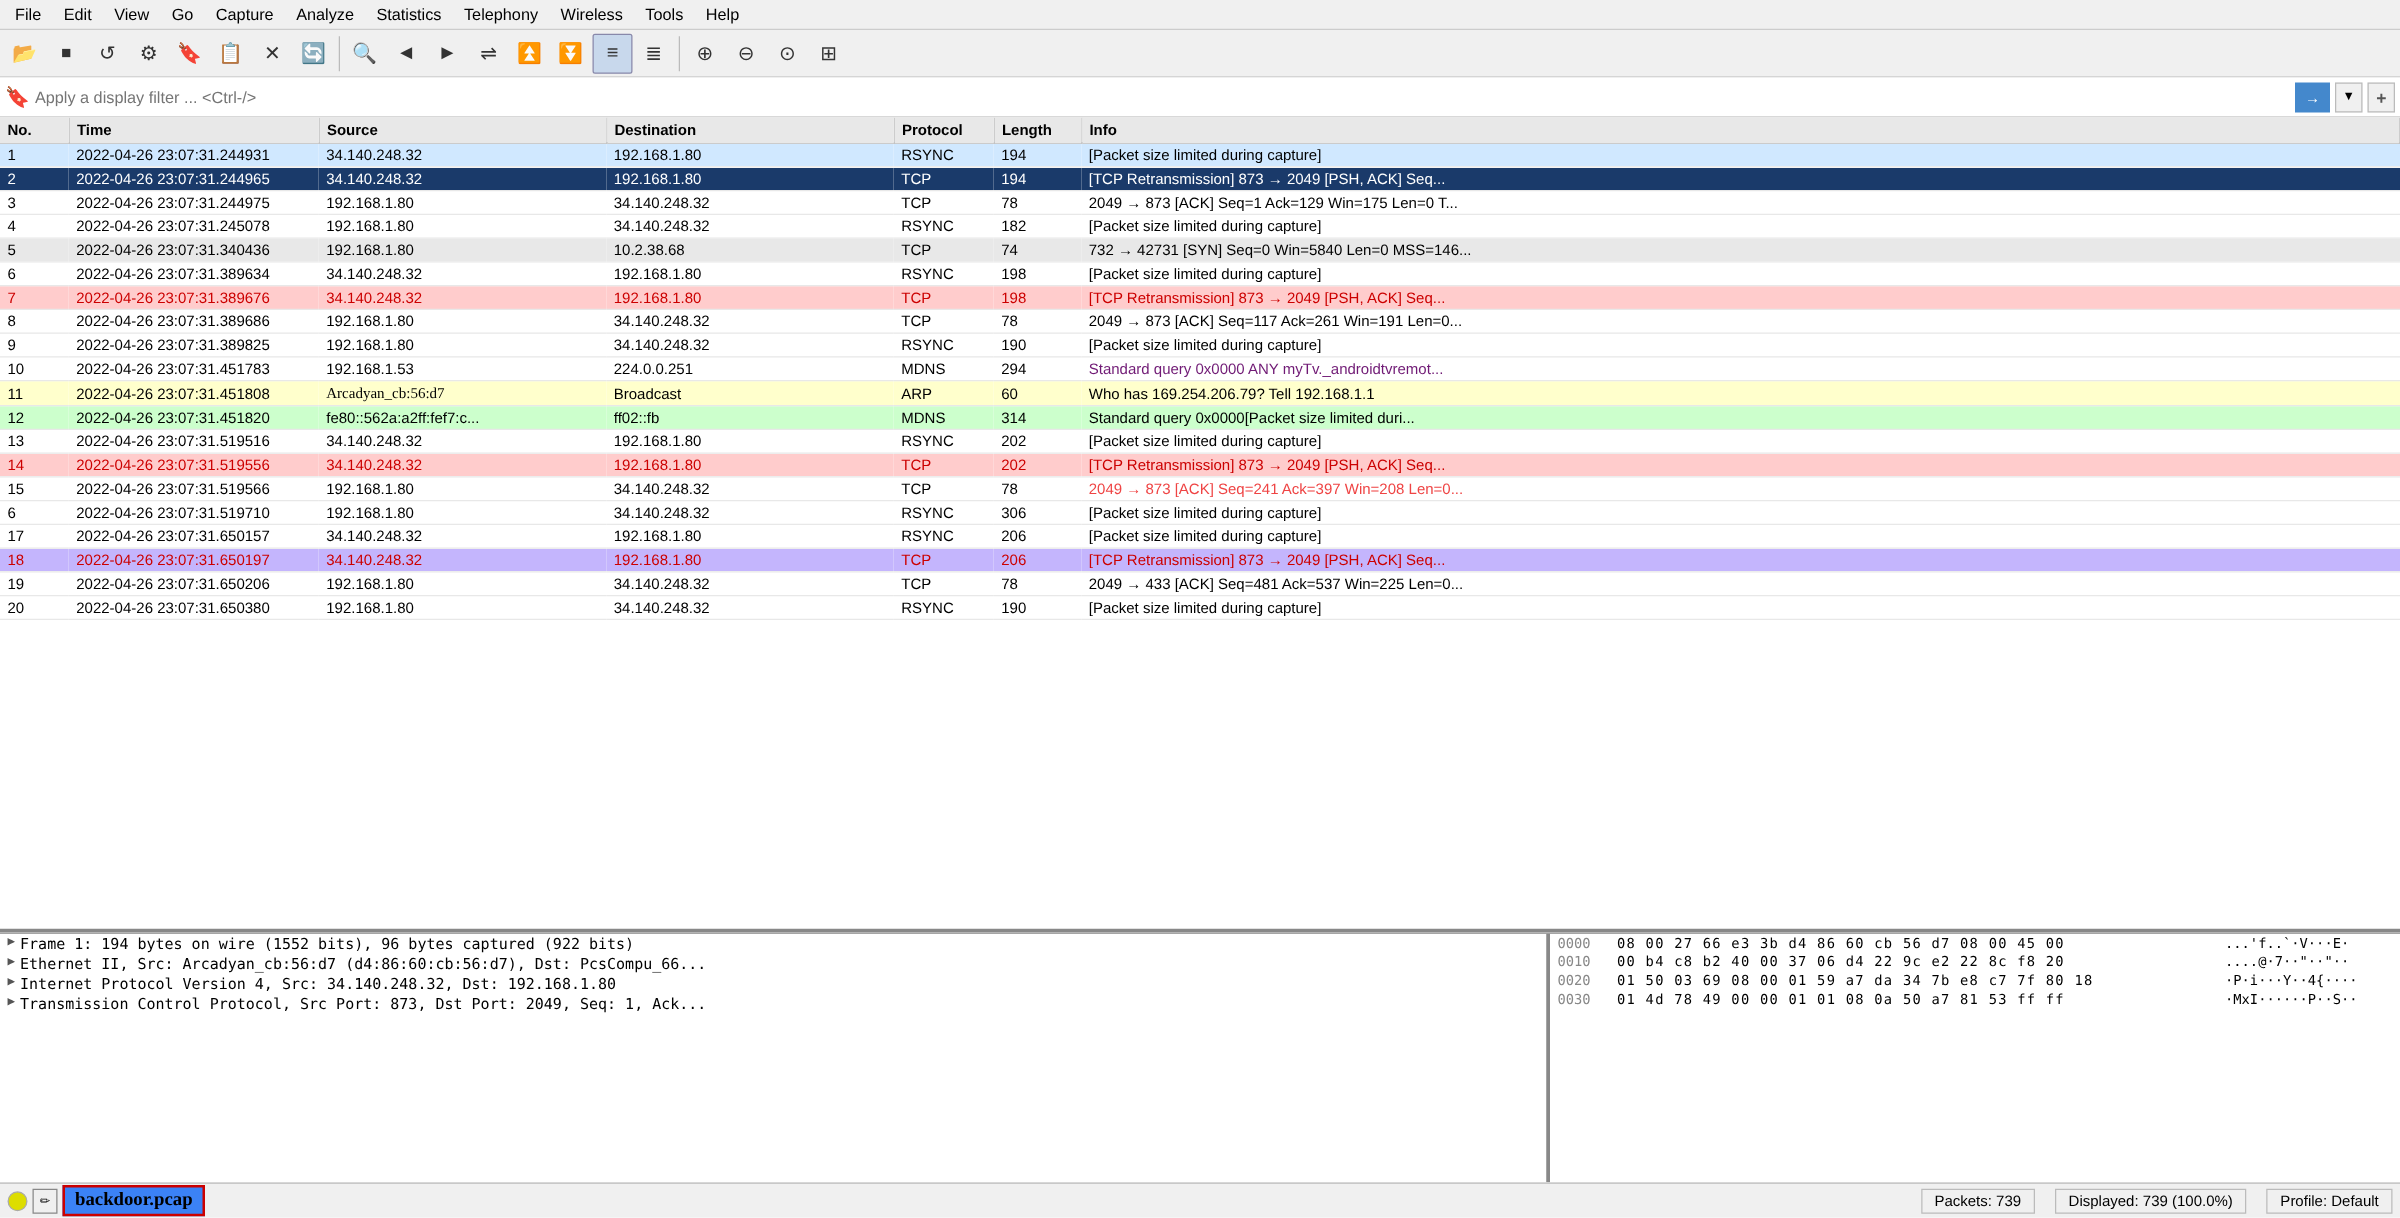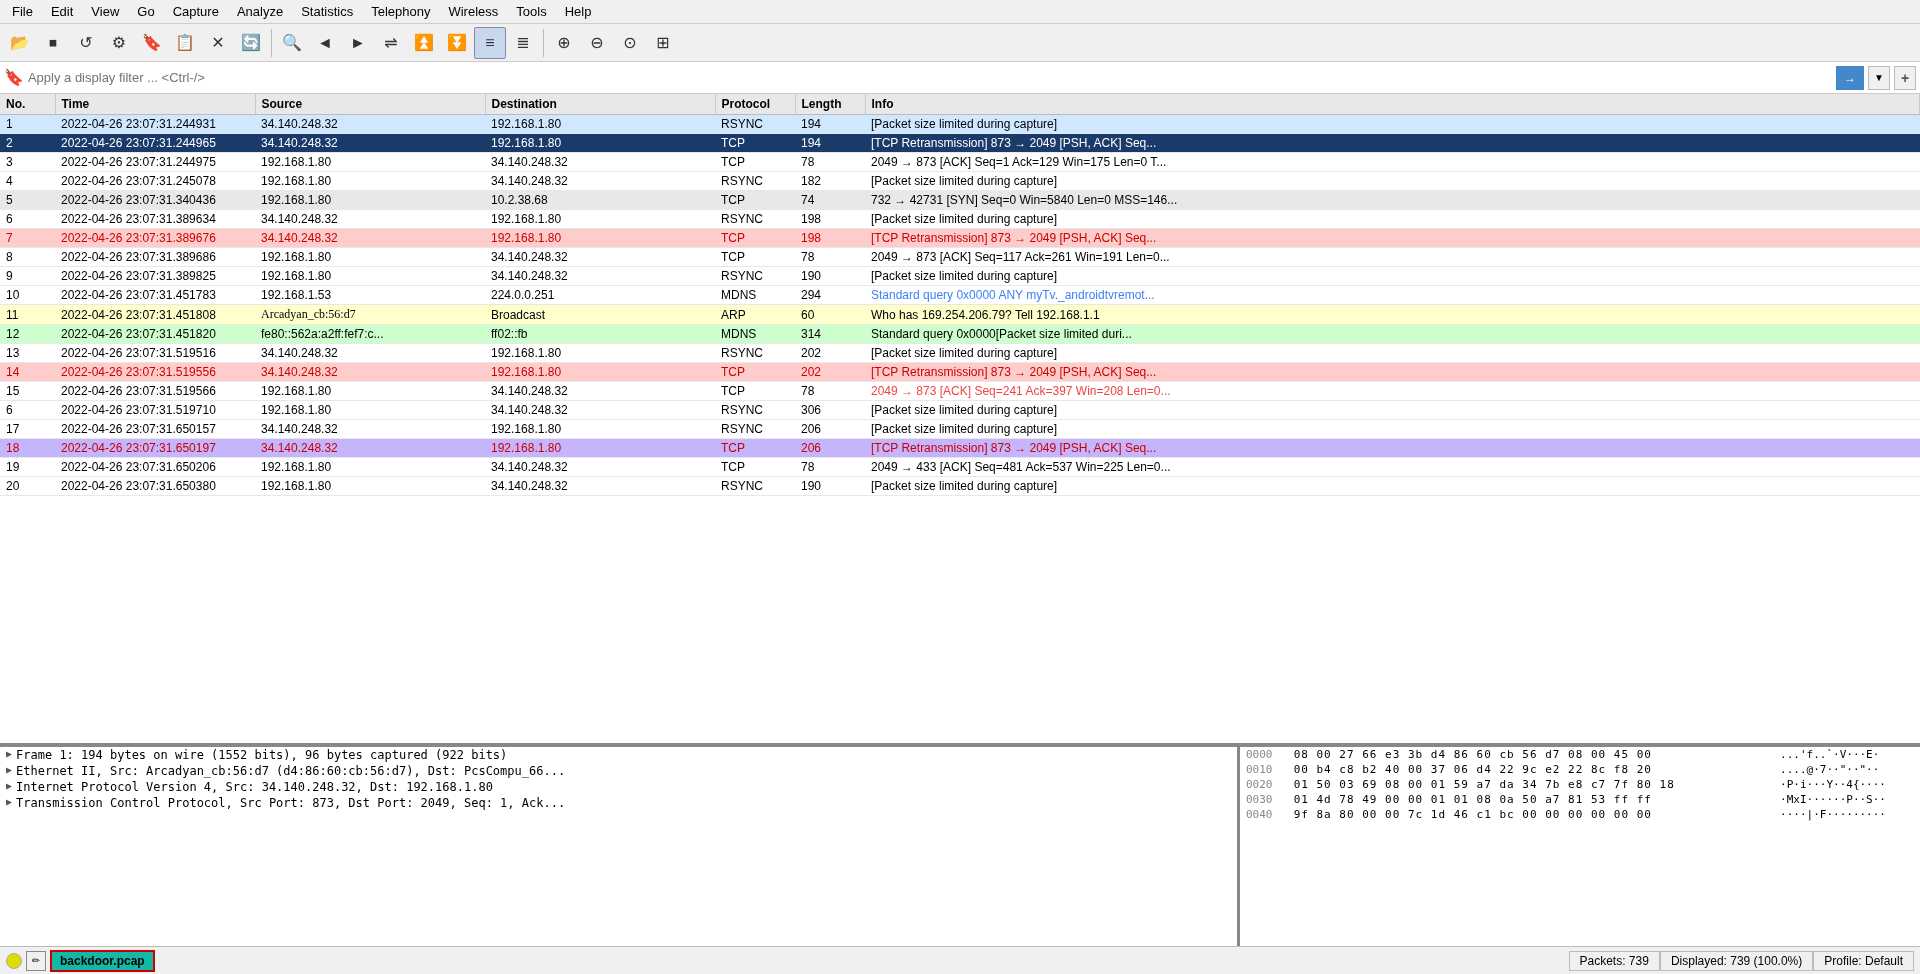--- a/index.html
+++ b/index.html
@@ -43,22 +43,22 @@
     #hex-table td { padding: 1px 6px; white-space: nowrap; }
     .hex-offset { color: #888; }
     .hex-bytes { color: #000; letter-spacing: 1px; }
     .hex-ascii { color: #000; }
 
     
     #status-bar { background: #f0f0f0; border-top: 1px solid #bbb; display: flex; align-items: center; padding: 2px 6px; height: 28px; flex-shrink: 0; gap: 0; }
     #status-left { display: flex; align-items: center; gap: 4px; flex: 1; }
     .status-dot { width: 16px; height: 16px; border-radius: 50%; background: #dddd00; border: 1px solid #aaa; }
     .status-edit-icon { width: 20px; height: 20px; border: 1px solid #888; display: flex; align-items: center; justify-content: center; font-size: 10px; cursor: pointer; }
-    .status-filename { background: #14b8a6; border: 2px solid #cc0000; padding: 2px 8px; font-size: 12px; font-weight: bold; }
-    #status-right { display: flex; align-items: center; gap: 0; }
+    .status-filename { background: #3b82f6; border: 2px solid #cc0000; padding: 2px 8px; font-size: 15px; font-weight: bold; font-family: Liberation Serif, serif; }
+    #status-right { display: flex; align-items: center; gap: 16px; }
     .status-section { border: 1px solid #bbb; padding: 2px 10px; background: #f0f0f0; font-size: 12px; }
 
     
     ::-webkit-scrollbar { width: 14px; height: 14px; }
     ::-webkit-scrollbar-track { background: #f0f0f0; }
     ::-webkit-scrollbar-thumb { background: #c0c0c0; border: 1px solid #aaa; }
 
     #main-content { display: flex; flex-direction: column; flex: 1; overflow: hidden; }
   </style>
 </head>
@@ -217,21 +217,21 @@
             <td style="color: rgb(0, 0, 0);">190</td>
             <td style="color: rgb(0, 0, 0);">[Packet size limited during capture]</td>
           </tr>
           <tr style="background: rgb(255, 255, 255); color: rgb(0, 0, 0);">
             <td style="color: rgb(0, 0, 0);">10</td>
             <td style="color: rgb(0, 0, 0);">2022-04-26 23:07:31.451783</td>
             <td style="color: rgb(0, 0, 0);">192.168.1.53</td>
             <td style="color: rgb(0, 0, 0);">224.0.0.251</td>
             <td style="color: rgb(0, 0, 0);">MDNS</td>
             <td style="color: rgb(0, 0, 0);">294</td>
-            <td style="color: #3b82f6;">Standard query 0x0000 ANY myTv._androidtvremot...</td>
+            <td style="color: #701a75;">Standard query 0x0000 ANY myTv._androidtvremot...</td>
           </tr>
           <tr style="background: rgb(255, 255, 204); color: rgb(0, 0, 0);">
             <td style="color: rgb(0, 0, 0);">11</td>
             <td style="color: rgb(0, 0, 0);">2022-04-26 23:07:31.451808</td>
             <td style="color: rgb(0, 0, 0); font-family: Liberation Serif, serif;">Arcadyan_cb:56:d7</td>
             <td style="color: rgb(0, 0, 0);">Broadcast</td>
             <td style="color: rgb(0, 0, 0);">ARP</td>
             <td style="color: rgb(0, 0, 0);">60</td>
             <td style="color: rgb(0, 0, 0);">Who has 169.254.206.79? Tell 192.168.1.1</td>
           </tr>
@@ -355,25 +355,20 @@
             <tr>
               <td class="hex-offset">0020</td>
               <td class="hex-bytes">01 50 03 69 08 00 01 59  a7 da 34 7b e8 c7 7f 80 18</td>
               <td class="hex-ascii">·P·i···Y··4{····</td>
             </tr>
             <tr>
               <td class="hex-offset">0030</td>
               <td class="hex-bytes">01 4d 78 49 00 00 01 01  08 0a 50 a7 81 53 ff ff</td>
               <td class="hex-ascii">·MxI······P··S··</td>
             </tr>
-            <tr>
-              <td class="hex-offset">0040</td>
-              <td class="hex-bytes">9f 8a 80 00 00 7c 1d 46  c1 bc 00 00 00 00 00 00</td>
-              <td class="hex-ascii">····|·F·········</td>
-            </tr>
           </tbody>
       </table>
     </div>
   </div>
 
 </div>
 
 <div id="status-bar">
   <div id="status-left">
     <div class="status-dot"></div>

